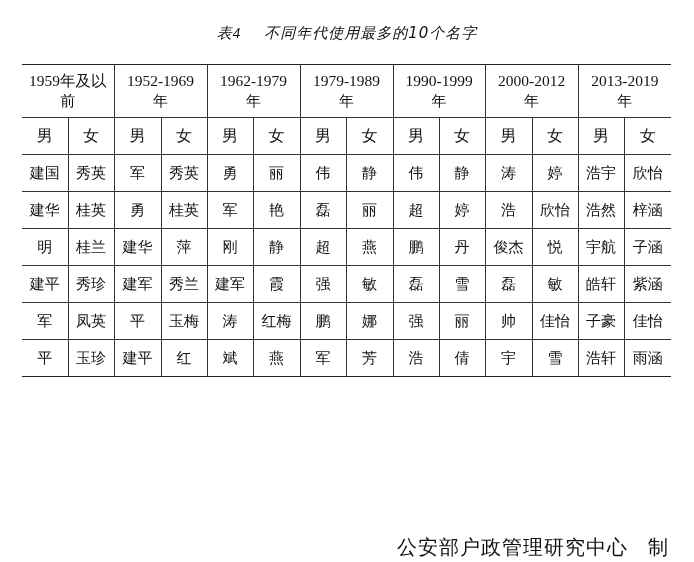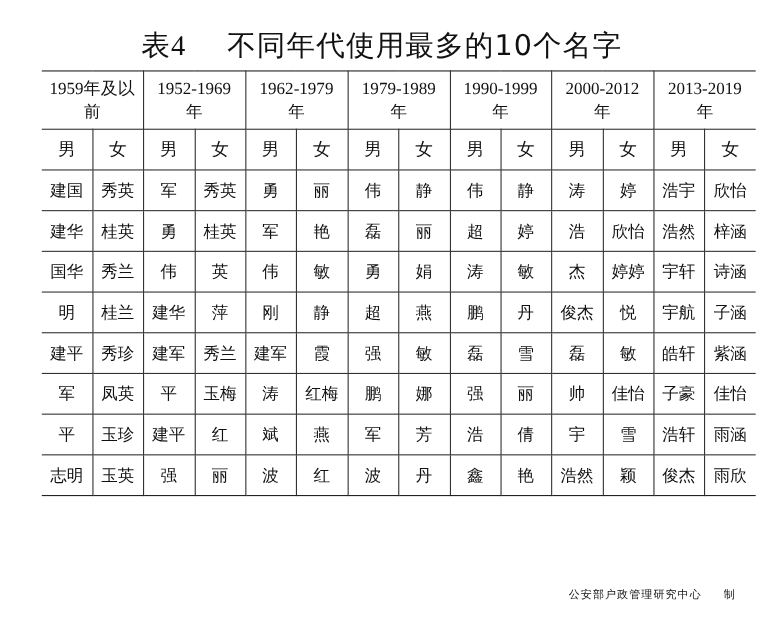--- a/index.html
+++ b/index.html
@@ -1,34 +1,34 @@
 <!DOCTYPE html>
 <html><head>
 <meta charset="utf-8">
 <style>
   html, body { margin: 0; padding: 0; background: #ffffff; }
   body { width: 694px; height: 562px; position: relative; overflow: hidden;
          font-family: "DejaVu Serif", "Liberation Serif", serif; color: #111; }
   .title { position: absolute; top: 24px; left: 0; width: 694px; text-align: center;
-           font-size: 26px; font-family: "DejaVu Sans", "Liberation Sans", sans-serif; letter-spacing: 1px; }
+           font-size: 15px; font-family: "DejaVu Sans", "Liberation Sans", sans-serif; letter-spacing: 1px; font-style: italic; }
   .title .num { font-family: "Liberation Serif", serif; }
-  table.names { position: absolute; top: 64px; left: 38px; width: 649px;
+  table.names { position: absolute; top: 64px; left: 22px; width: 649px;
                 border-collapse: collapse; table-layout: fixed; }
   table.names th, table.names td { border: 1px solid #333; text-align: center; padding: 0;
                 font-weight: normal; font-family: "DejaVu Sans", "Liberation Sans", sans-serif; font-size: 15px; }
   table.names tr > :first-child { border-left: none; }
   table.names tr > :last-child { border-right: none; }
   table.names thead tr.era th { height: 52px; font-family: "Liberation Serif", "DejaVu Serif", serif;
                 font-size: 15.5px; line-height: 21px; border-top: 1.5px solid #222; }
   table.names thead tr.era th .yr { display: block; }
   table.names thead tr.era th .nian { display: block; font-family: "DejaVu Sans", sans-serif; font-size: 15px; }
   table.names thead tr.sex th { height: 36px; font-size: 16px; }
   table.names tbody td { height: 36px; }
   table.names tbody tr:last-child td { border-bottom: 1.5px solid #222; }
-  .footer { position: absolute; top: 534px; right: 25px; font-size: 10px;
+  .footer { position: absolute; top: 534px; right: 25px; font-size: 20px;
             font-family: "DejaVu Serif", "Liberation Serif", serif; letter-spacing: 1px; }
   .footer .gap { display: inline-block; width: 20px; }
 </style>
 </head>
 <body>
 
 <div class="title">
   <span class="num">表4</span>&nbsp;&nbsp;&nbsp;
   <span>不同年代使用最多的10个名字</span>
 </div>
@@ -123,36 +123,20 @@
         <td>军</td>
         <td>艳</td>
         <td>磊</td>
         <td>丽</td>
         <td>超</td>
         <td>婷</td>
         <td>浩</td>
         <td>欣怡</td>
         <td>浩然</td>
         <td>梓涵</td>
-      </tr>
-      <tr>
-        <td>国华</td>
-        <td>秀兰</td>
-        <td>伟</td>
-        <td>英</td>
-        <td>伟</td>
-        <td>敏</td>
-        <td>勇</td>
-        <td>娟</td>
-        <td>涛</td>
-        <td>敏</td>
-        <td>杰</td>
-        <td>婷婷</td>
-        <td>宇轩</td>
-        <td>诗涵</td>
       </tr>
       <tr>
         <td>明</td>
         <td>桂兰</td>
         <td>建华</td>
         <td>萍</td>
         <td>刚</td>
         <td>静</td>
         <td>超</td>
         <td>燕</td>
@@ -204,34 +188,18 @@
         <td>燕</td>
         <td>军</td>
         <td>芳</td>
         <td>浩</td>
         <td>倩</td>
         <td>宇</td>
         <td>雪</td>
         <td>浩轩</td>
         <td>雨涵</td>
       </tr>
-      <tr>
-        <td>志明</td>
-        <td>玉英</td>
-        <td>强</td>
-        <td>丽</td>
-        <td>波</td>
-        <td>红</td>
-        <td>波</td>
-        <td>丹</td>
-        <td>鑫</td>
-        <td>艳</td>
-        <td>浩然</td>
-        <td>颖</td>
-        <td>俊杰</td>
-        <td>雨欣</td>
-      </tr>
     </tbody>
 </table>
 
 <div class="footer">
   <span>公安部户政管理研究中心</span><span class="gap"></span><span>制</span>
 </div>
 
 </body></html>

